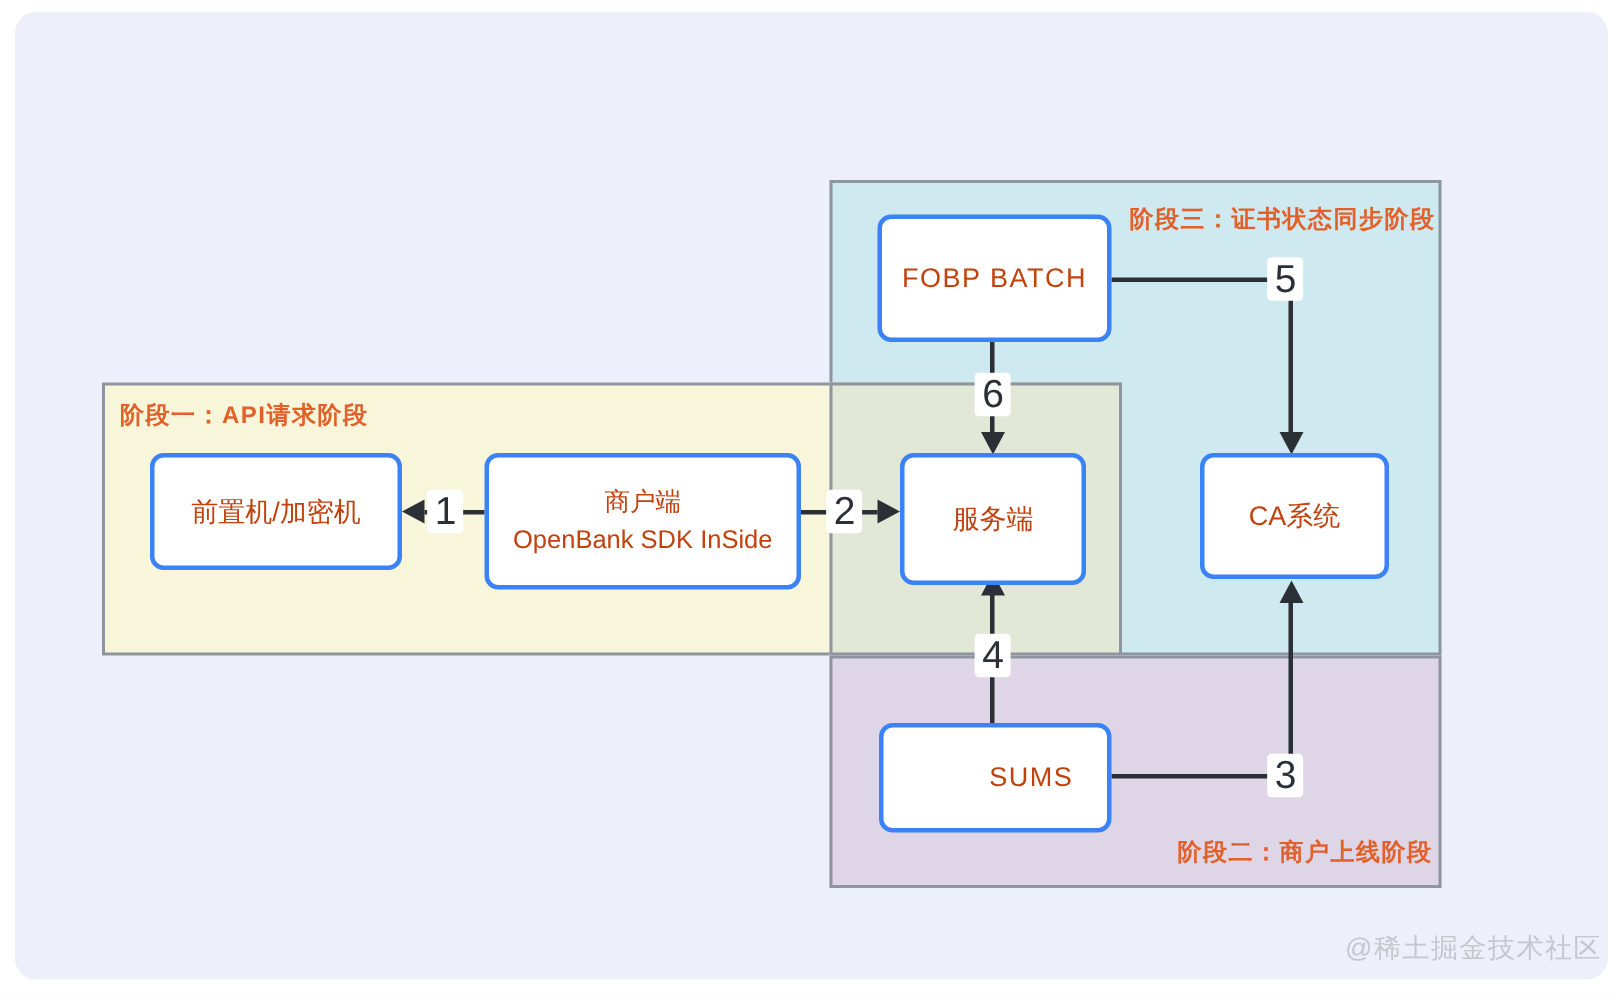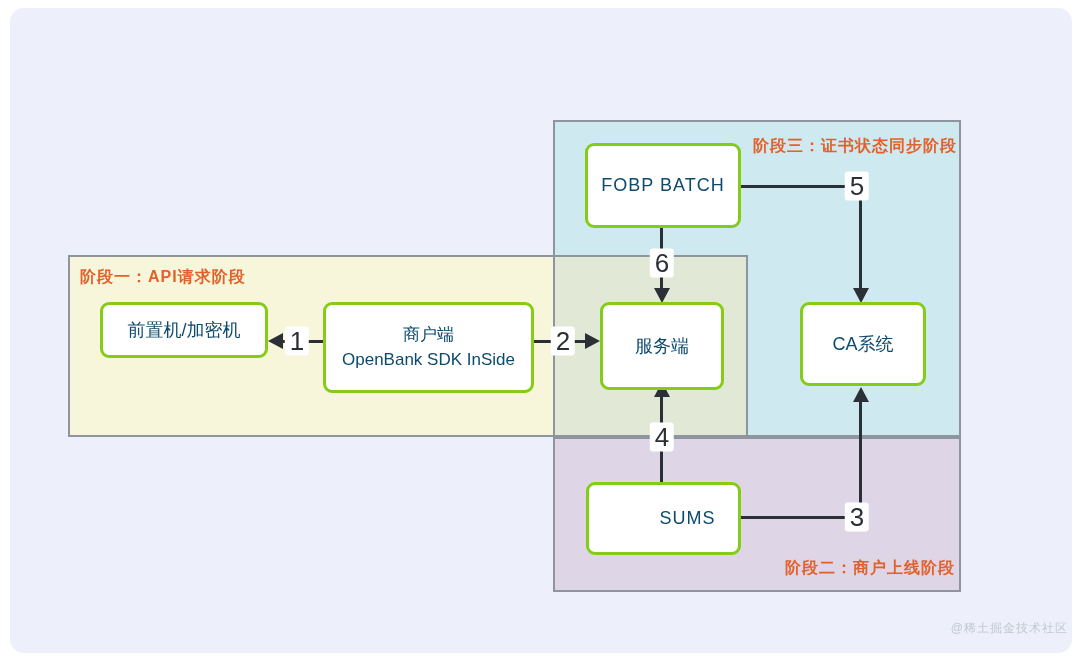--- a/index.html
+++ b/index.html
@@ -13,44 +13,44 @@
   .region-phase1 { left: 68px;  top: 255px; width: 680px; height: 182px; }
   .region-overlap{ left: 553px; top: 255px; width: 195px; height: 182px; }
   .region-phase2 { left: 553px; top: 437px; width: 408px; height: 155px; }
 
   .phase-label { position: absolute; font-size: 16px; font-weight: bold; color: #e2612b;
                  white-space: nowrap; letter-spacing: 1px; }
   .phase1-label { left: 80px; top: 267px; }
   .phase3-label { right: 123px; top: 136px; margin-left: 16px; }
   .phase2-label { right: 125px; top: 558px; padding-left: 20px; }
 
-  .node { position: absolute; background: #ffffff; border: 3px solid #84cc16; border-radius: 9px;
+  .node { position: absolute; background: #ffffff; border: 3px solid #3b82f6; border-radius: 9px;
           display: flex; flex-direction: column; align-items: center; justify-content: center;
-          color: #0c4a6e; font-size: 18px; text-align: center; line-height: 1.45; }
+          color: #c2410c; font-size: 18px; text-align: center; line-height: 1.45; }
   .node-fobp     { left: 585px; top: 143px; width: 156px; height: 85px; letter-spacing: 1px; }
-  .node-frontend { left: 100px; top: 302px; width: 168px; height: 56px; }
+  .node-frontend { left: 100px; top: 302px; width: 168px; height: 78px; }
   .node-merchant { left: 323px; top: 302px; width: 211px; height: 91px; font-size: 17px; }
   .node-server   { left: 600px; top: 302px; width: 124px; height: 88px; }
   .node-ca       { left: 800px; top: 302px; width: 126px; height: 84px; }
   .node-sums     { left: 586px; top: 482px; width: 155px; height: 73px; letter-spacing: 1px; padding-left: 48px; }
 
   .line { position: absolute; background: #2b2f36; }
   .line-h { height: 3px; }
   .line-v { width: 3px; }
   .head { position: absolute; width: 0; height: 0; }
   .head-left  { border-top: 8px solid transparent; border-bottom: 8px solid transparent; border-right: 15px solid #2b2f36; }
   .head-right { border-top: 8px solid transparent; border-bottom: 8px solid transparent; border-left: 15px solid #2b2f36; }
   .head-down  { border-left: 8px solid transparent; border-right: 8px solid transparent; border-top: 15px solid #2b2f36; }
   .head-up    { border-left: 8px solid transparent; border-right: 8px solid transparent; border-bottom: 15px solid #2b2f36; }
 
   .step-num { position: absolute; transform: translate(-50%, -50%); background: #ffffff;
               color: #2b2f36; font-size: 26px; font-weight: 500; line-height: 1;
               padding: 1px 5px 2px; border-radius: 3px; }
 
-  .watermark { position: absolute; right: 12px; top: 620px; font-size: 12px;
+  .watermark { position: absolute; right: 12px; top: 620px; font-size: 18px;
                color: #c3c7d0; letter-spacing: 1px; }
 </style>
 </head>
 <body>
 
 <div class="canvas">
   <div class="card"></div>
 
   <div class="region region-phase3" style="background-color: rgb(207, 233, 240);"></div>
   <div class="region region-phase1" style="background-color: rgb(247, 246, 218);"></div>

